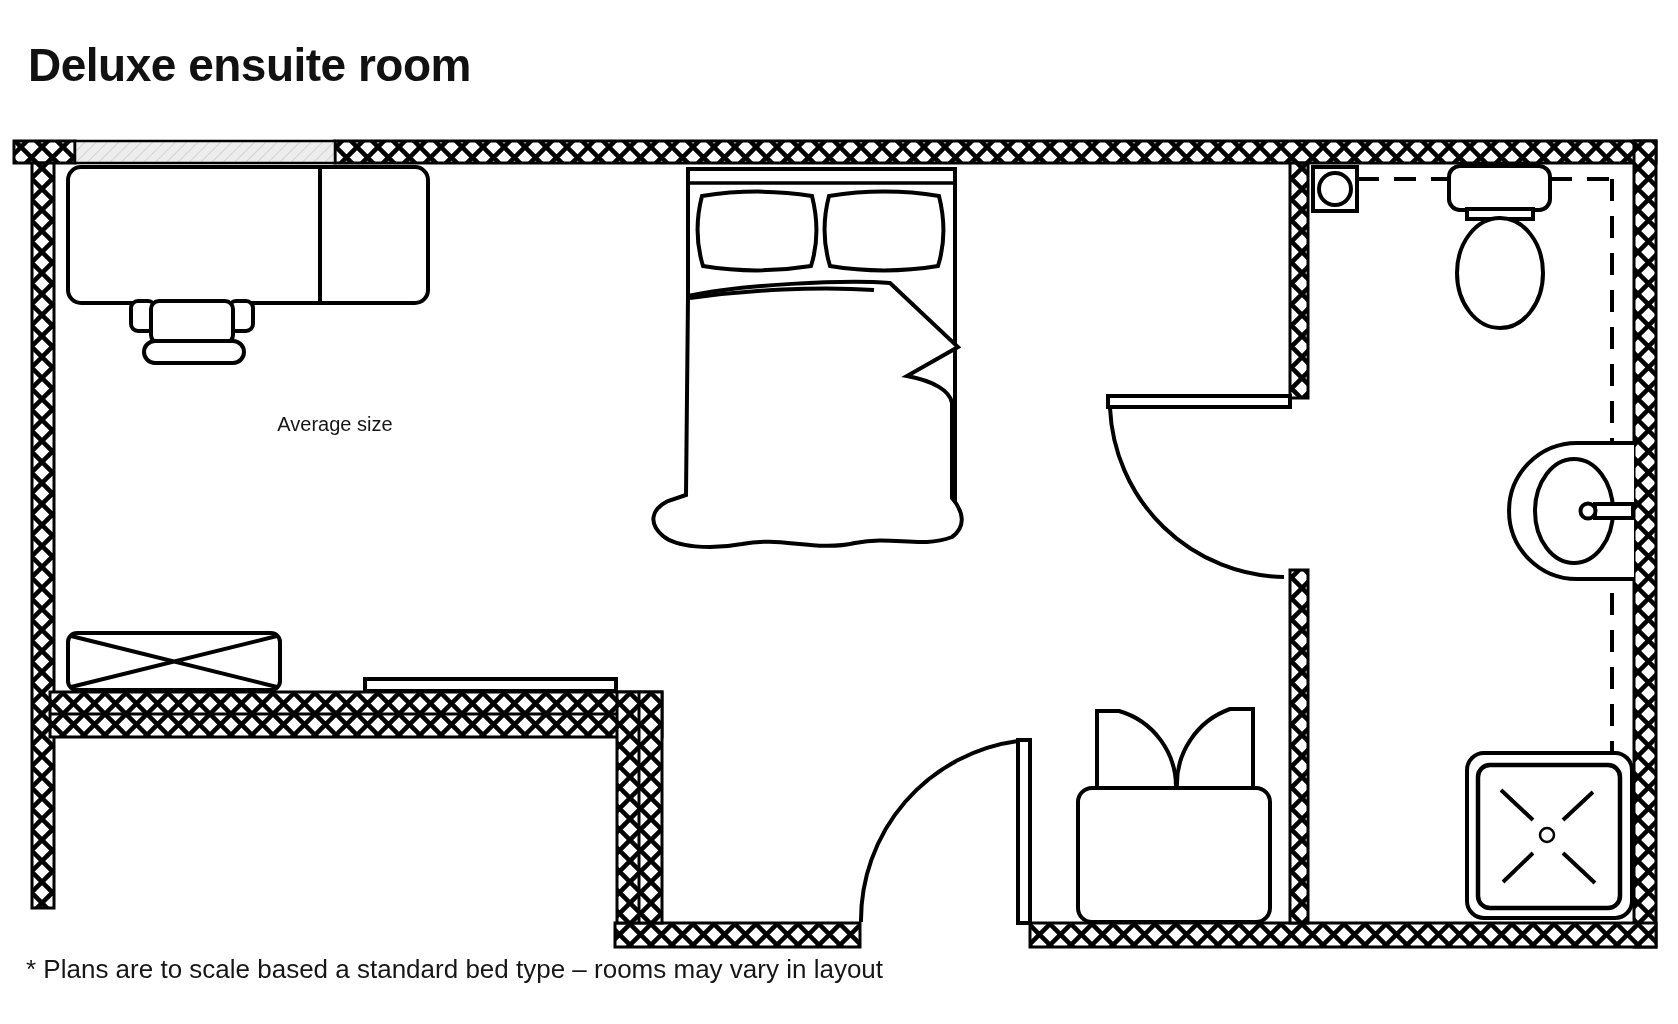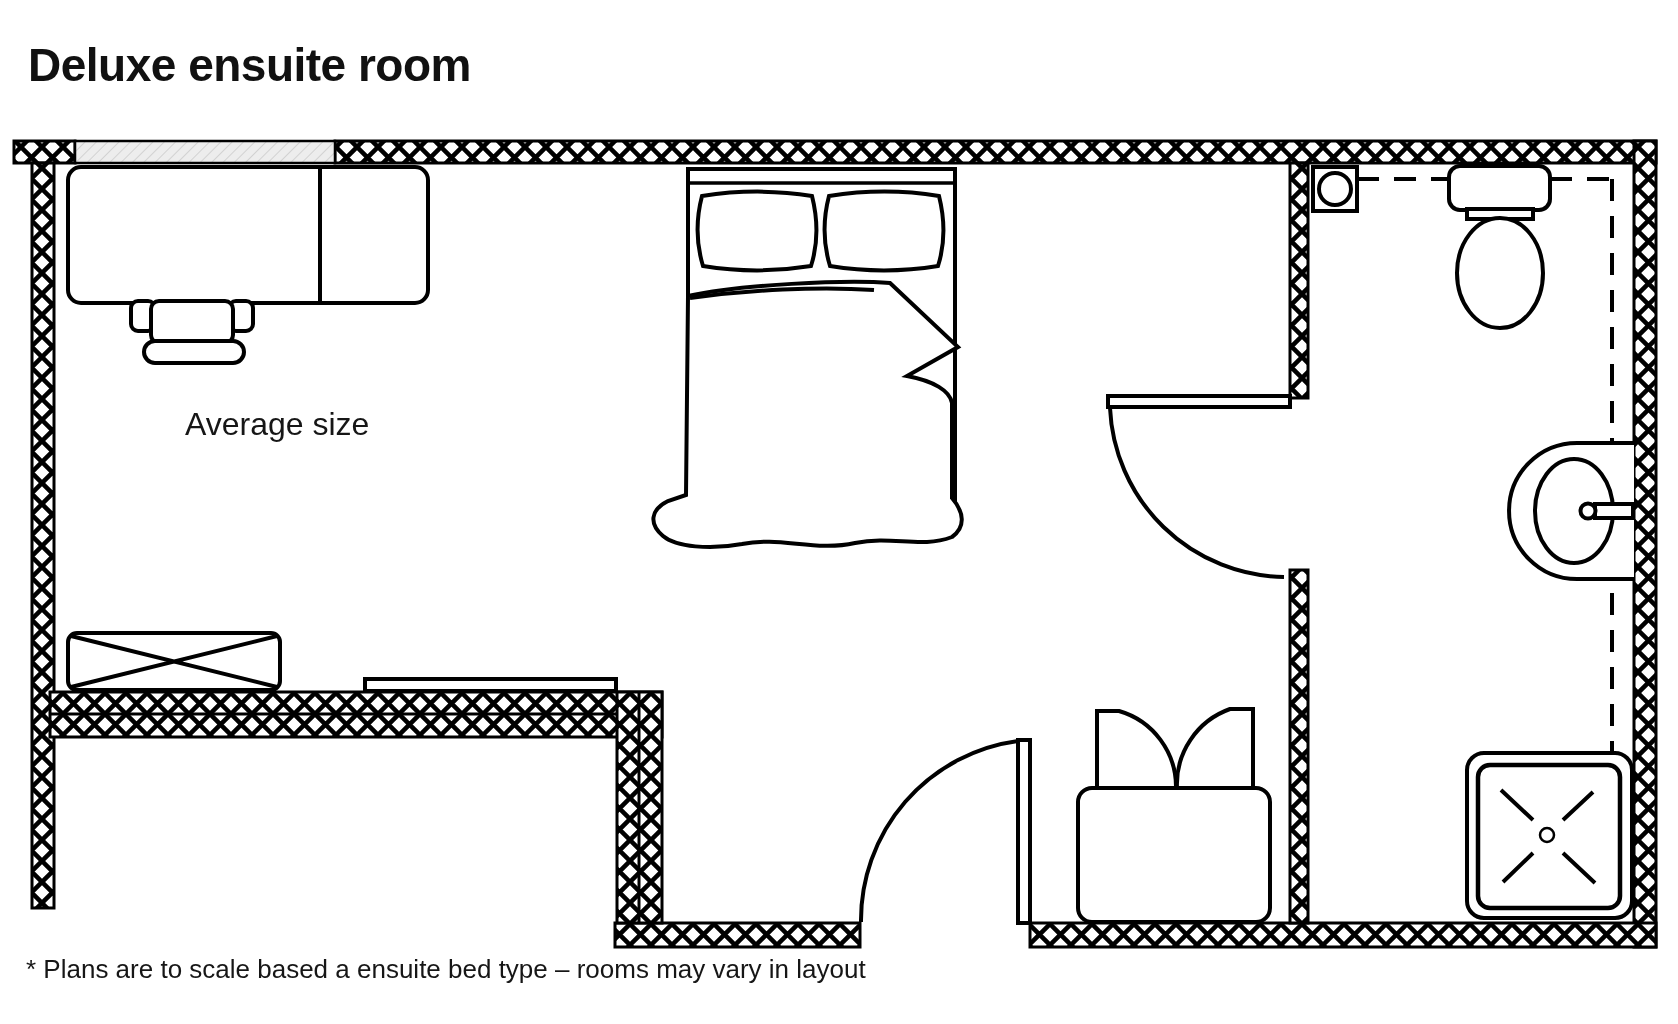--- a/index.html
+++ b/index.html
@@ -1,21 +1,21 @@
 <!DOCTYPE html>
 <html><head>
 <meta charset="utf-8">
 <style>
   html,body{margin:0;padding:0;background:#ffffff;}
   .canvas{position:relative;width:1678px;height:1024px;background:#ffffff;
           font-family:"Liberation Sans",sans-serif;color:#111;overflow:hidden;}
   .title{position:absolute;left:28px;top:38px;font-size:46px;font-weight:700;
          letter-spacing:-0.5px;color:#111;}
-  .room-label{position:absolute;left:185px;top:406px;width:300px;
-              font-size:32px;line-height:37px;color:#161616;}
+  .room-label{position:absolute;left:185px;top:406px;width:300px;text-align:center;
+              font-size:20px;line-height:37px;color:#161616;}
   .footnote{position:absolute;left:26px;top:954px;font-size:26px;color:#161616;}
   svg{position:absolute;left:0;top:0;}
   .w{fill:url(#hatch);stroke:#000;stroke-width:3;}
   .fix{fill:#fff;stroke:#000;stroke-width:4;}
   .ln{fill:none;stroke:#000;stroke-width:4;}
   .dash{fill:none;stroke:#000;stroke-width:4;stroke-dasharray:22 15;}
 </style>
 </head>
 <body>
 
@@ -137,14 +137,14 @@
       <circle cx="1547" cy="835" r="7" fill="#fff" stroke="#000" stroke-width="2.5"></circle>
     </g>
   </svg>
 
   <div class="title">Deluxe ensuite room</div>
 
   <div class="room-label">
     <div>Average size</div>
   </div>
 
-  <div class="footnote">* Plans are to scale based a ensuite bed type – rooms may vary in layout</div>
+  <div class="footnote">* Plans are to scale based a standard bed type – rooms may vary in layout</div>
 </div>
 
 </body></html>

